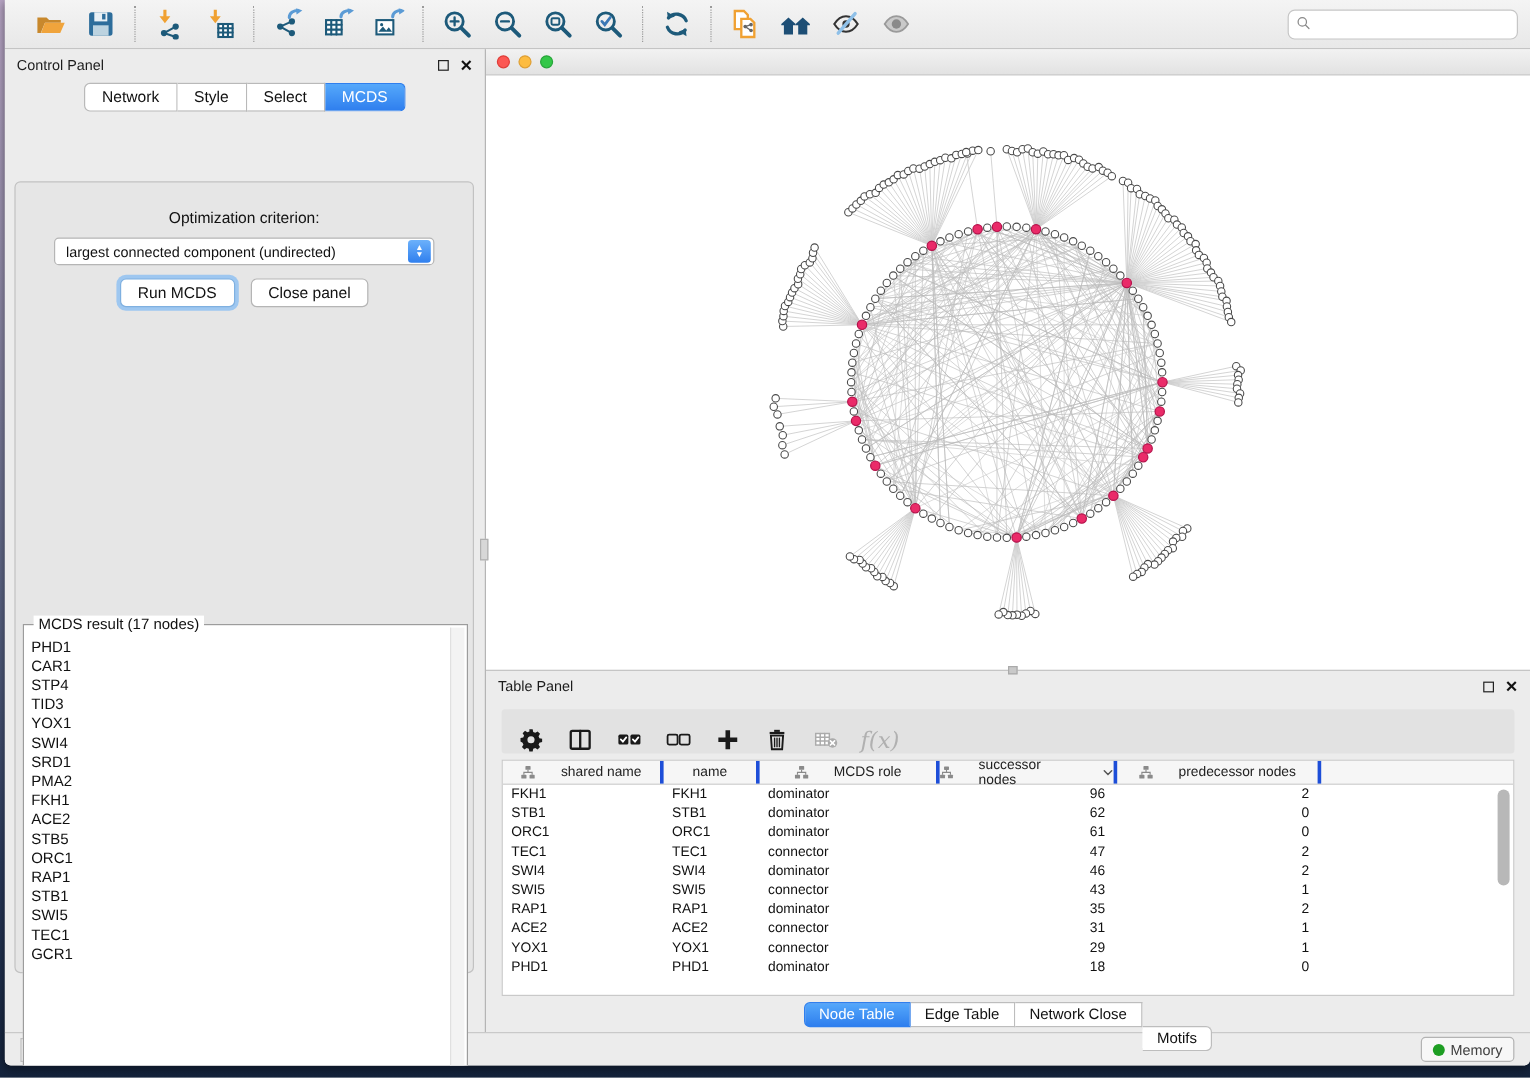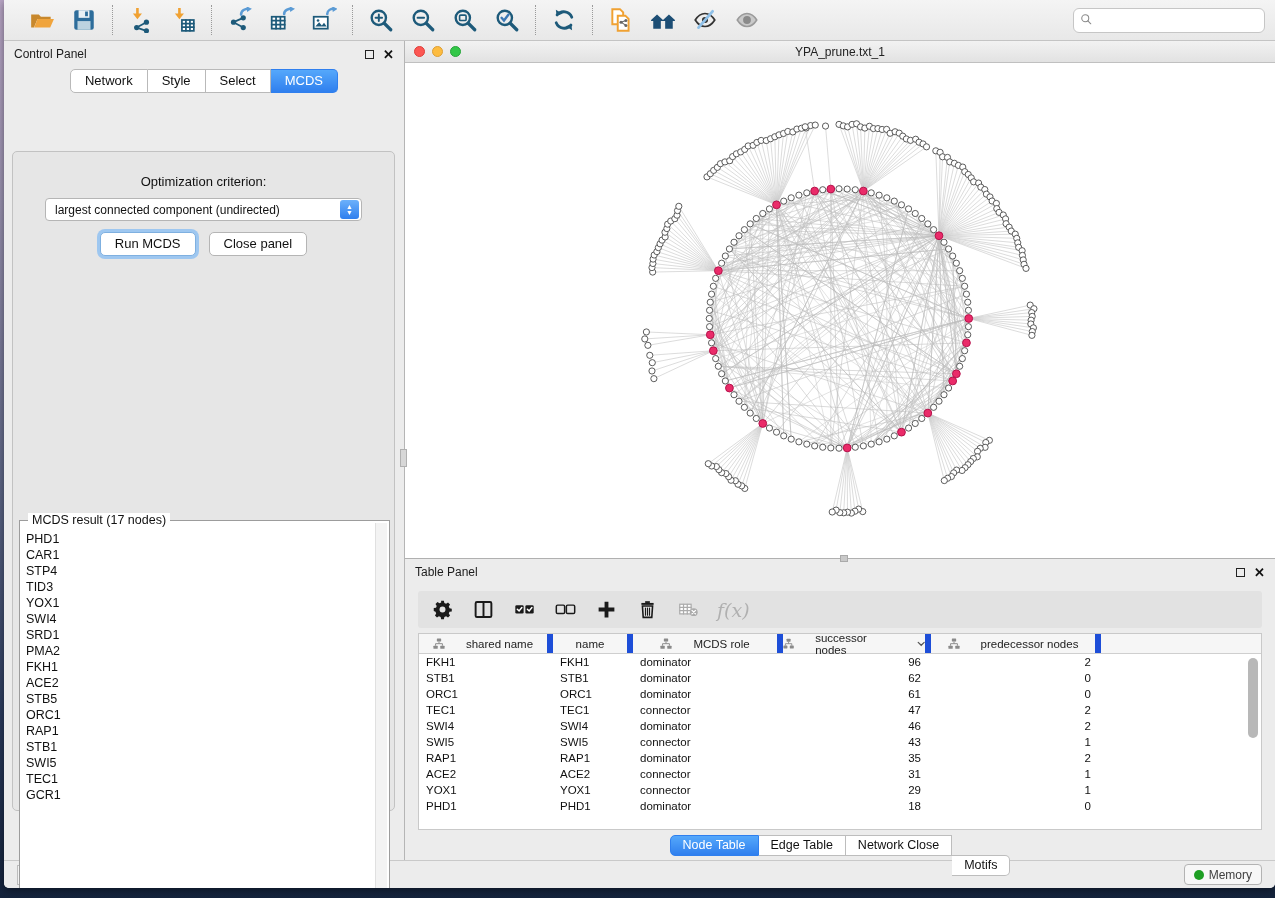--- a/index.html
+++ b/index.html
@@ -83,31 +83,31 @@
   #net-canvas svg { position:absolute; inset:0; }
   #h-split-handle { position:absolute; bottom:-4px; left:50%; width:8px; height:7px;
     background:#c9c9c9; border:1px solid #aaa; z-index:3; }
   #v-split-handle { position:absolute; left:-5px; top:408px; width:7px; height:18px;
     background:#d7d7d7; border:1px solid #b0b0b0; }
 
   
   #table-panel { flex:1; background:#ececec; position:relative; min-height:0;
     display:flex; flex-direction:column; }
   #tp-toolbar { margin:6px 13px 0; height:37px; background:#e2e2e2; border-radius:3px;
-    display:flex; align-items:center; gap:17px; padding:0 12px; flex:0 0 auto; }
+    display:flex; align-items:flex-end; gap:17px; padding:0 12px; flex:0 0 auto; }
   .tpt-icon { width:24px; height:24px; display:flex; align-items:center; justify-content:center; cursor:pointer; }
   .tpt-icon svg { width:21px; height:21px; }
   .tpt-icon.disabled { cursor:default; }
   #fx-label { font-family:"DejaVu Serif", serif; font-style:italic; font-size:19px; color:#b0b0b0; }
 
   #table-wrap { margin:5px 13px 0; background:#fff; border:1px solid #c9c9c9;
     flex:1; position:relative; overflow:hidden; }
   #grid-header { display:flex; height:20px; background:#f6f6f6; border-bottom:1px solid #cfcfcf; }
   .gh-cell { display:flex; align-items:center; justify-content:center; gap:21px;
-    border-right:6px solid #1d4ed8; font-size:11.5px; color:#222; cursor:pointer; }
+    border-right:3px solid #1d4ed8; font-size:11.5px; color:#222; cursor:pointer; }
   .gh-cell svg.tree { width:12px; height:12px; }
   .gh-cell svg.chev { width:9px; height:9px; }
   .grid-row { display:flex; height:16px; }
   .g-cell { font-size:11.5px; color:#111; line-height:16px; white-space:nowrap; overflow:hidden; }
   .g-left { text-align:left; padding-left:7px; }
   .g-right { text-align:right; padding-right:10px; }
   #table-vscroll { position:absolute; top:24px; right:3px; width:10px; bottom:6px; }
   #table-vthumb { position:absolute; top:0; left:0; width:10px; height:80px;
     background:#b8b8b8; border-radius:5px; }
 
@@ -350,21 +350,20 @@
     </div>
 
     <div id="right-col">
       <div id="network-window">
         <div id="net-titlebar">
           <span class="traffic">
             <span class="tl red"></span>
             <span class="tl yellow"></span>
             <span class="tl green"></span>
           </span>
-          <span id="net-title">YPA_prune.txt_1</span>
         </div>
         <div id="net-canvas">
           <svg id="net" viewBox="0 0 868 496" width="100%" height="100%" preserveAspectRatio="xMidYMid meet">
               <g>
                 <line x1="370.4" y1="142.1" x2="300.7" y2="114.1" stroke="#cccccc" stroke-width="0.7"></line>
                 <line x1="370.4" y1="142.1" x2="304.1" y2="110.9" stroke="#cccccc" stroke-width="0.7"></line>
                 <line x1="370.4" y1="142.1" x2="307.4" y2="107.6" stroke="#cccccc" stroke-width="0.7"></line>
                 <line x1="370.4" y1="142.1" x2="311.1" y2="104.6" stroke="#cccccc" stroke-width="0.7"></line>
                 <line x1="370.4" y1="142.1" x2="314.2" y2="100.9" stroke="#cccccc" stroke-width="0.7"></line>
                 <line x1="370.4" y1="142.1" x2="318.7" y2="99.1" stroke="#cccccc" stroke-width="0.7"></line>

